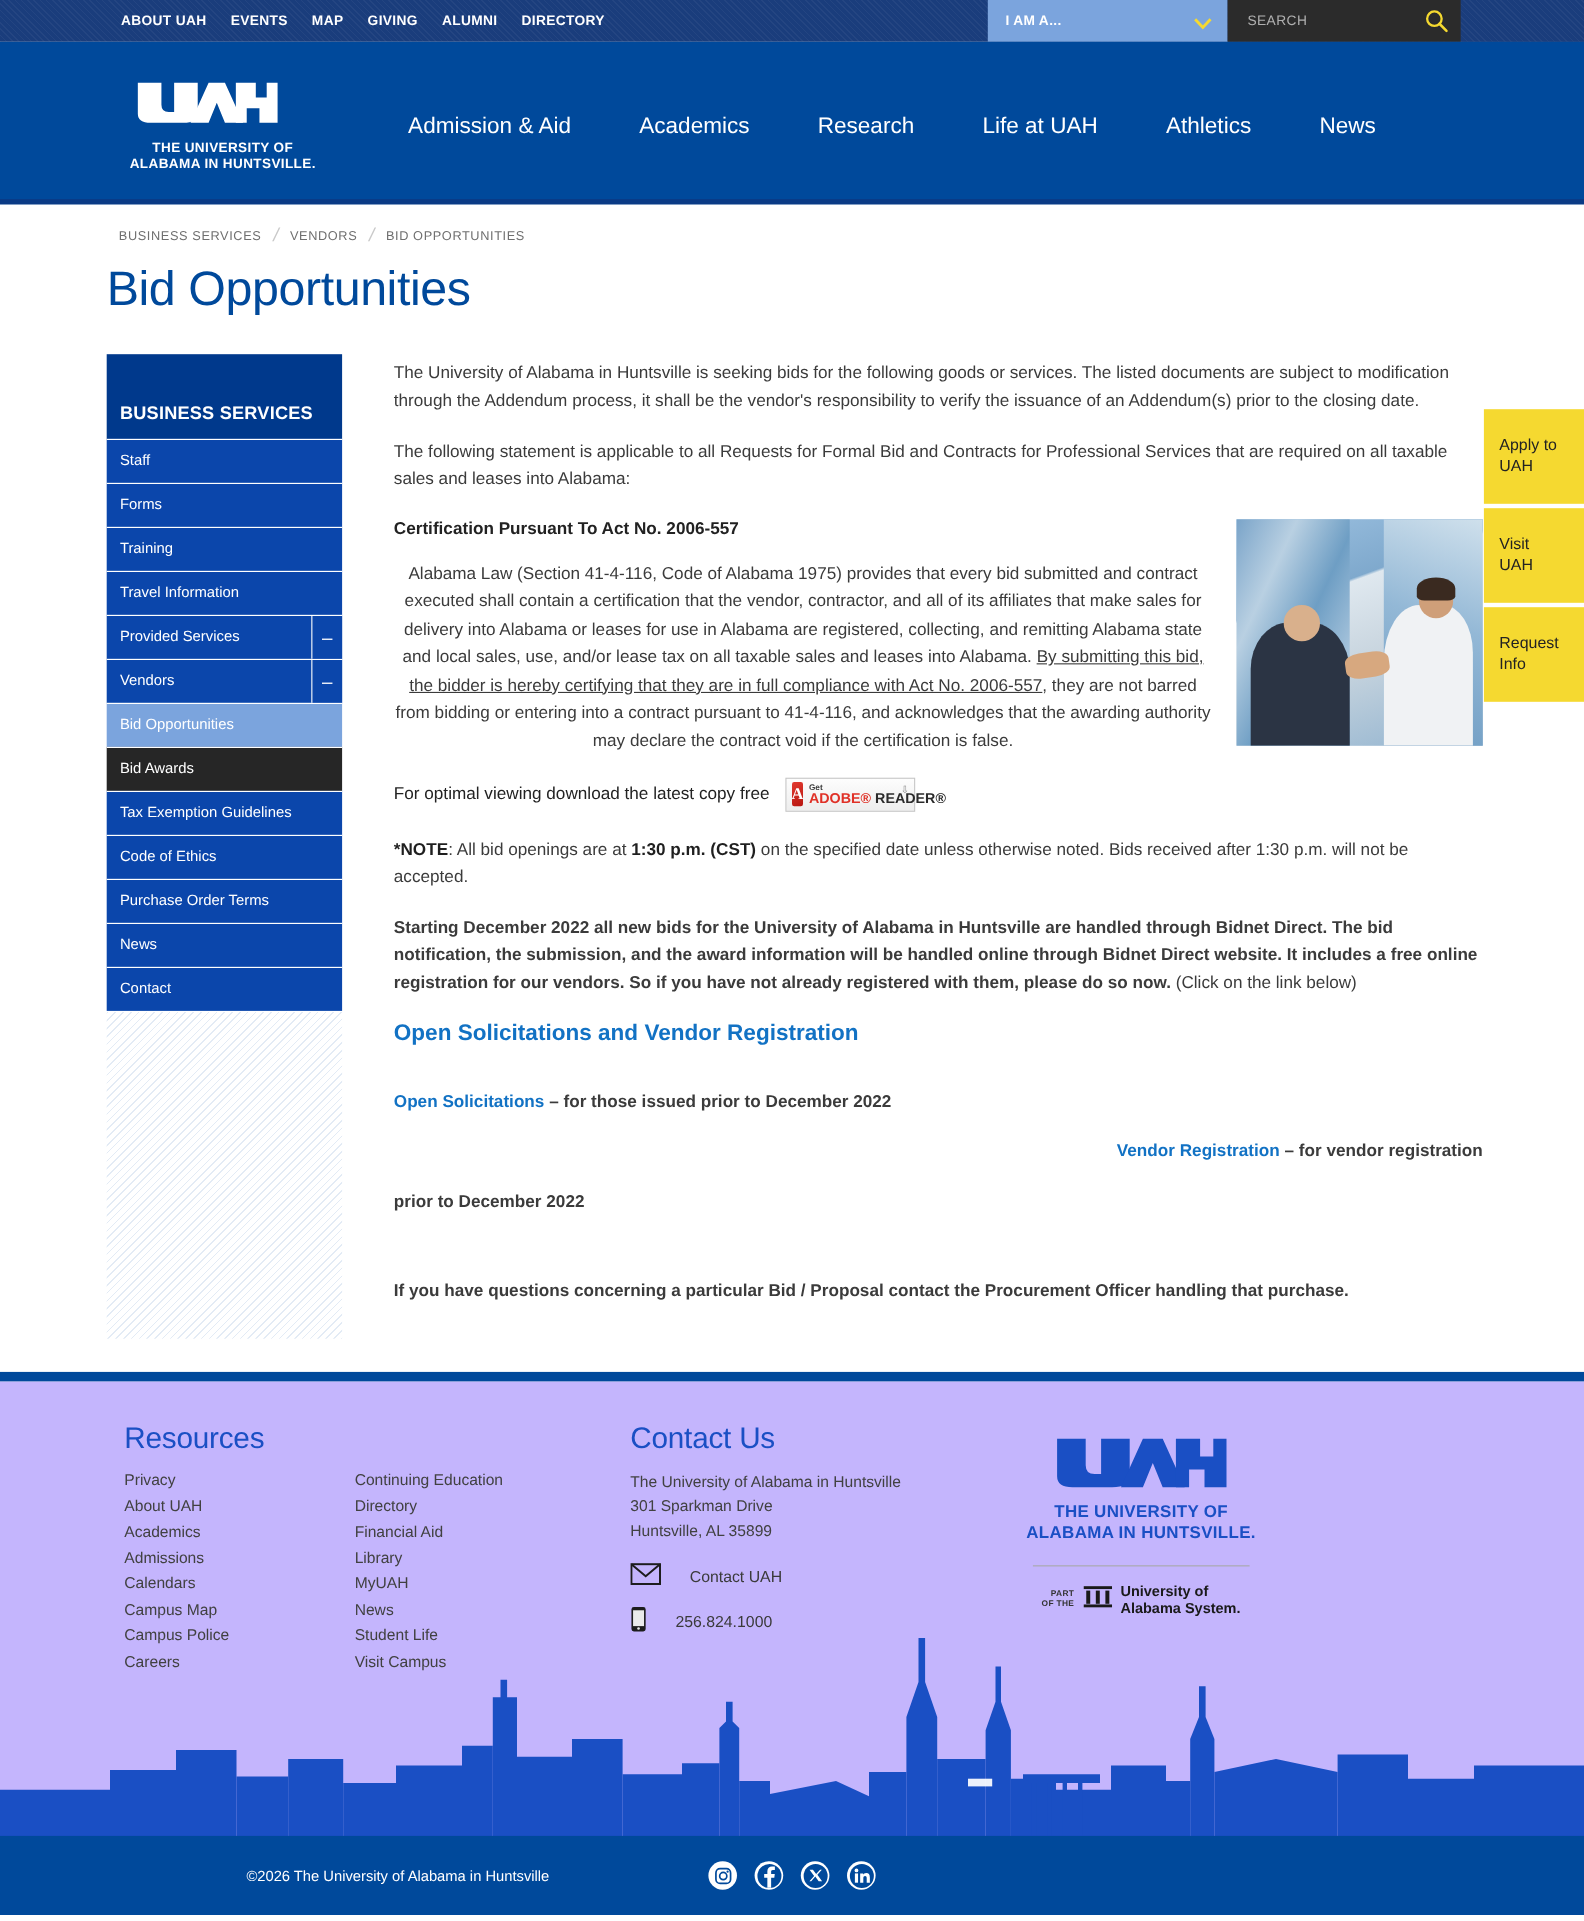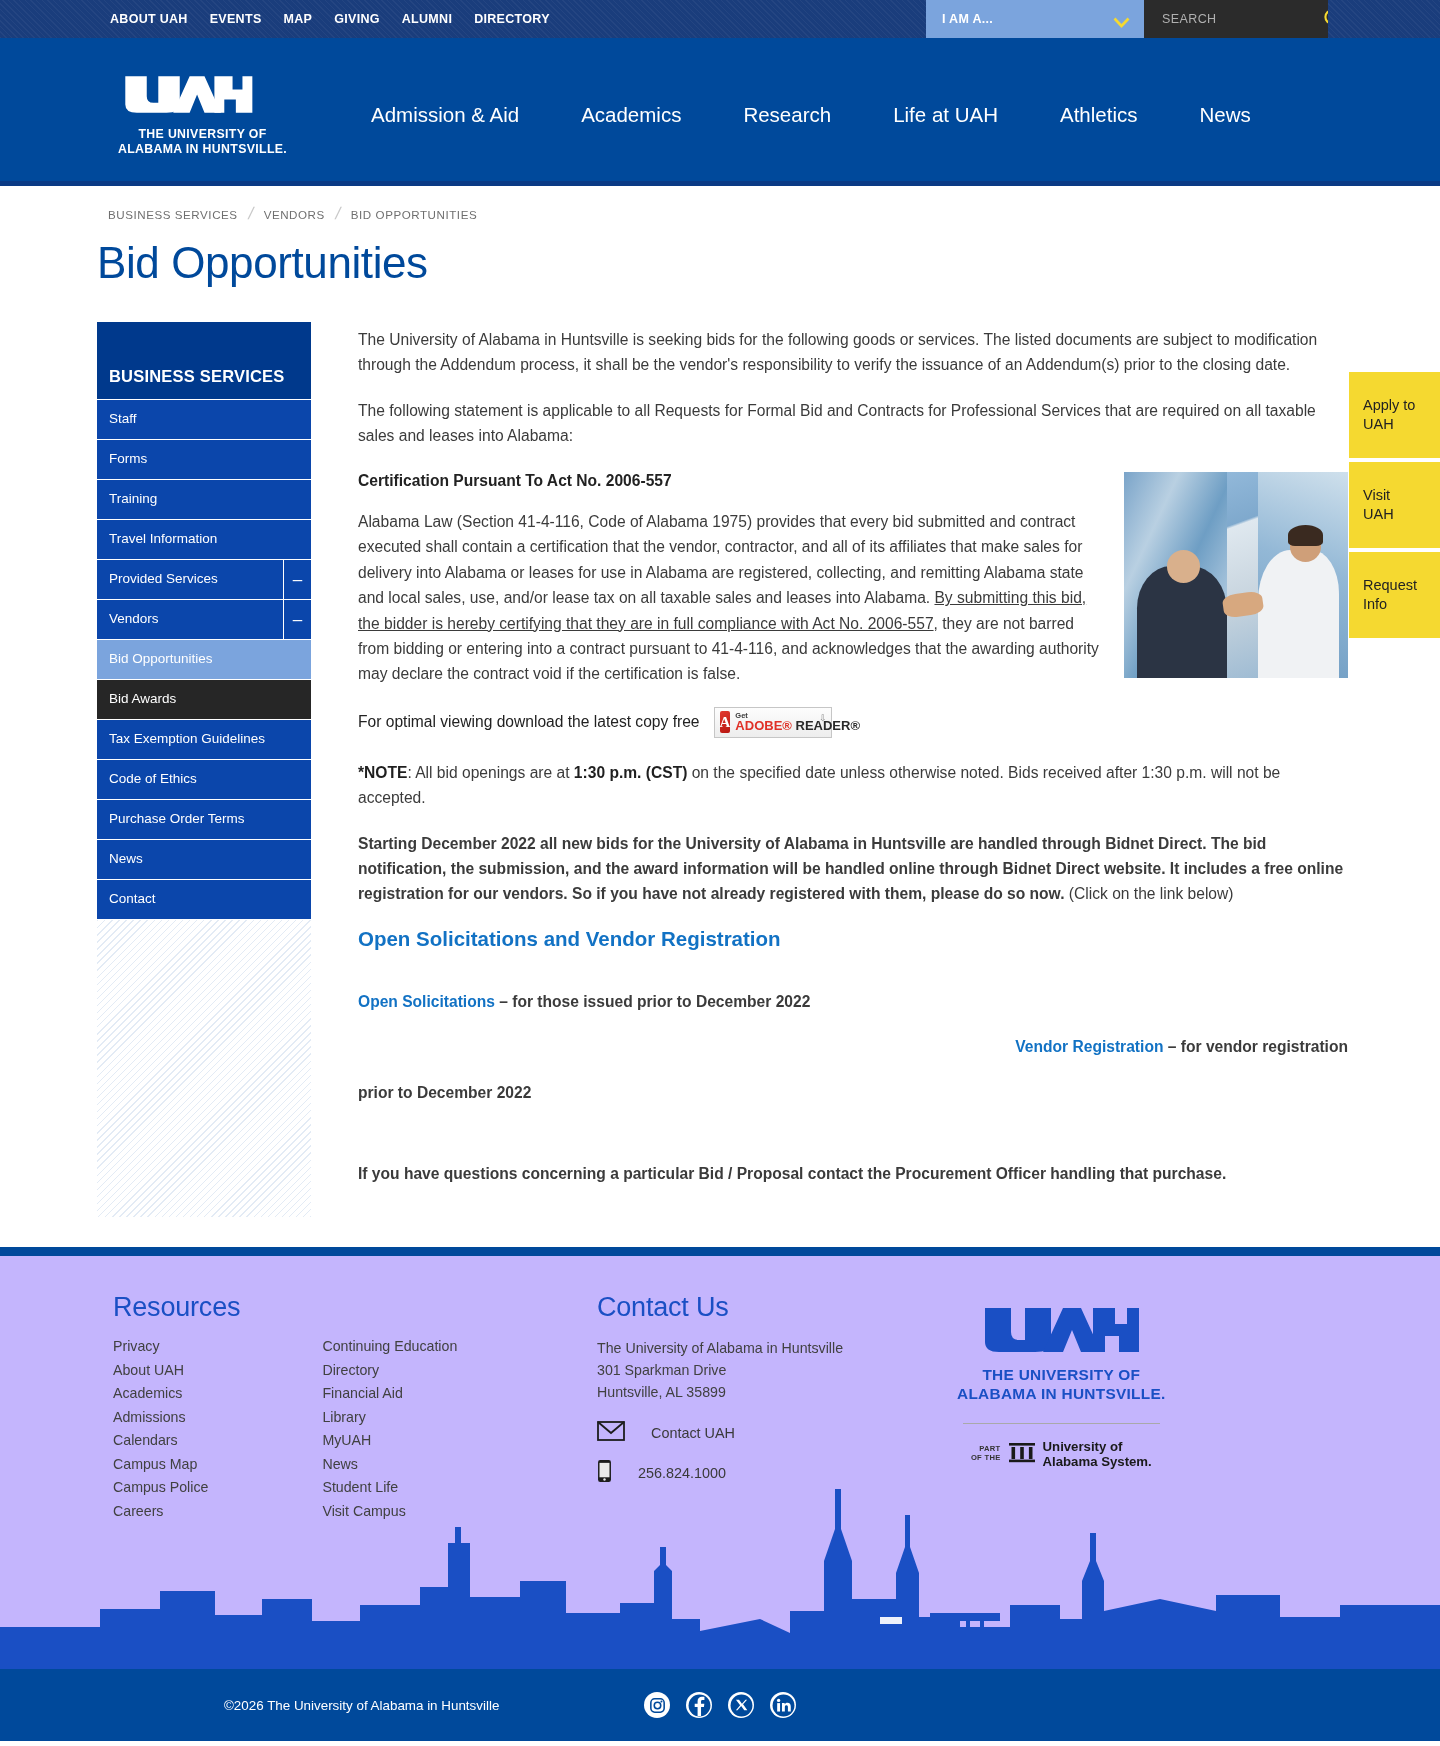--- a/index.html
+++ b/index.html
@@ -50,21 +50,21 @@
   .iam-select .iam-label {
     color: #fff;
     font-size: 12.5px;
     font-weight: 600;
     letter-spacing: 0.3px;
   }
   .chev {
     width: 17px; height: 11px;
   }
   .search-box {
-    width: 184px;
+    width: 212px;
     background: #2b2b2b;
     display: flex;
     align-items: center;
     justify-content: space-between;
     padding: 0 14px 0 18px;
   }
   .search-box input {
     background: transparent;
     border: none;
     outline: none;
@@ -244,21 +244,21 @@
     color: #3b3b3b;
     margin-bottom: 20px;
   }
   .sub-head {
     font-size: 15.6px;
     font-weight: 700;
     color: #222;
     margin: 0 0 17px 0;
     line-height: 1.5;
   }
-  .cert-para { overflow: hidden; }
+  .cert-para { overflow: hidden; text-align: center; }
   .cert-img {
     float: right;
     width: 224px;
     height: 206px;
     margin: 3px 0 10px 22px;
     background: linear-gradient(160deg,#9fc3e2 0%,#7fa9cd 32%,#dfe8ef 33%,#c7d4de 60%,#8fb2cf 100%);
     position: relative;
     overflow: hidden;
   }
   .cert-img .glass-a { position:absolute; left:0; top:0; width:46%; height:100%;
@@ -359,21 +359,21 @@
     letter-spacing: -0.2px;
   }
   .f-lists { display: flex; gap: 114px; }
   .f-lists ul { list-style: none; }
   .f-lists li { margin-bottom: 5.5px; }
   .f-lists a {
     color: #414141;
     font-size: 14.2px;
     text-decoration: none;
   }
-  .f-contact { width: 360px; padding-top: 0px; margin-left: 24px; }
+  .f-contact { width: 360px; padding-top: 0px; }
   .f-addr { color: #414141; font-size: 14.2px; line-height: 1.55; margin-bottom: 18px; }
   .f-ct-row { display: flex; align-items: center; gap: 26px; margin-bottom: 14px; }
   .f-ct-row a, .f-ct-row span.ph { color: #3a3a3a; font-size: 14.4px; text-decoration: none; }
 
   .f-logo { padding-top: 6px; }
   .f-logo-text {
     color: #1a4fc4;
     font-size: 15.4px;
     font-weight: 700;
     letter-spacing: 0.3px;

